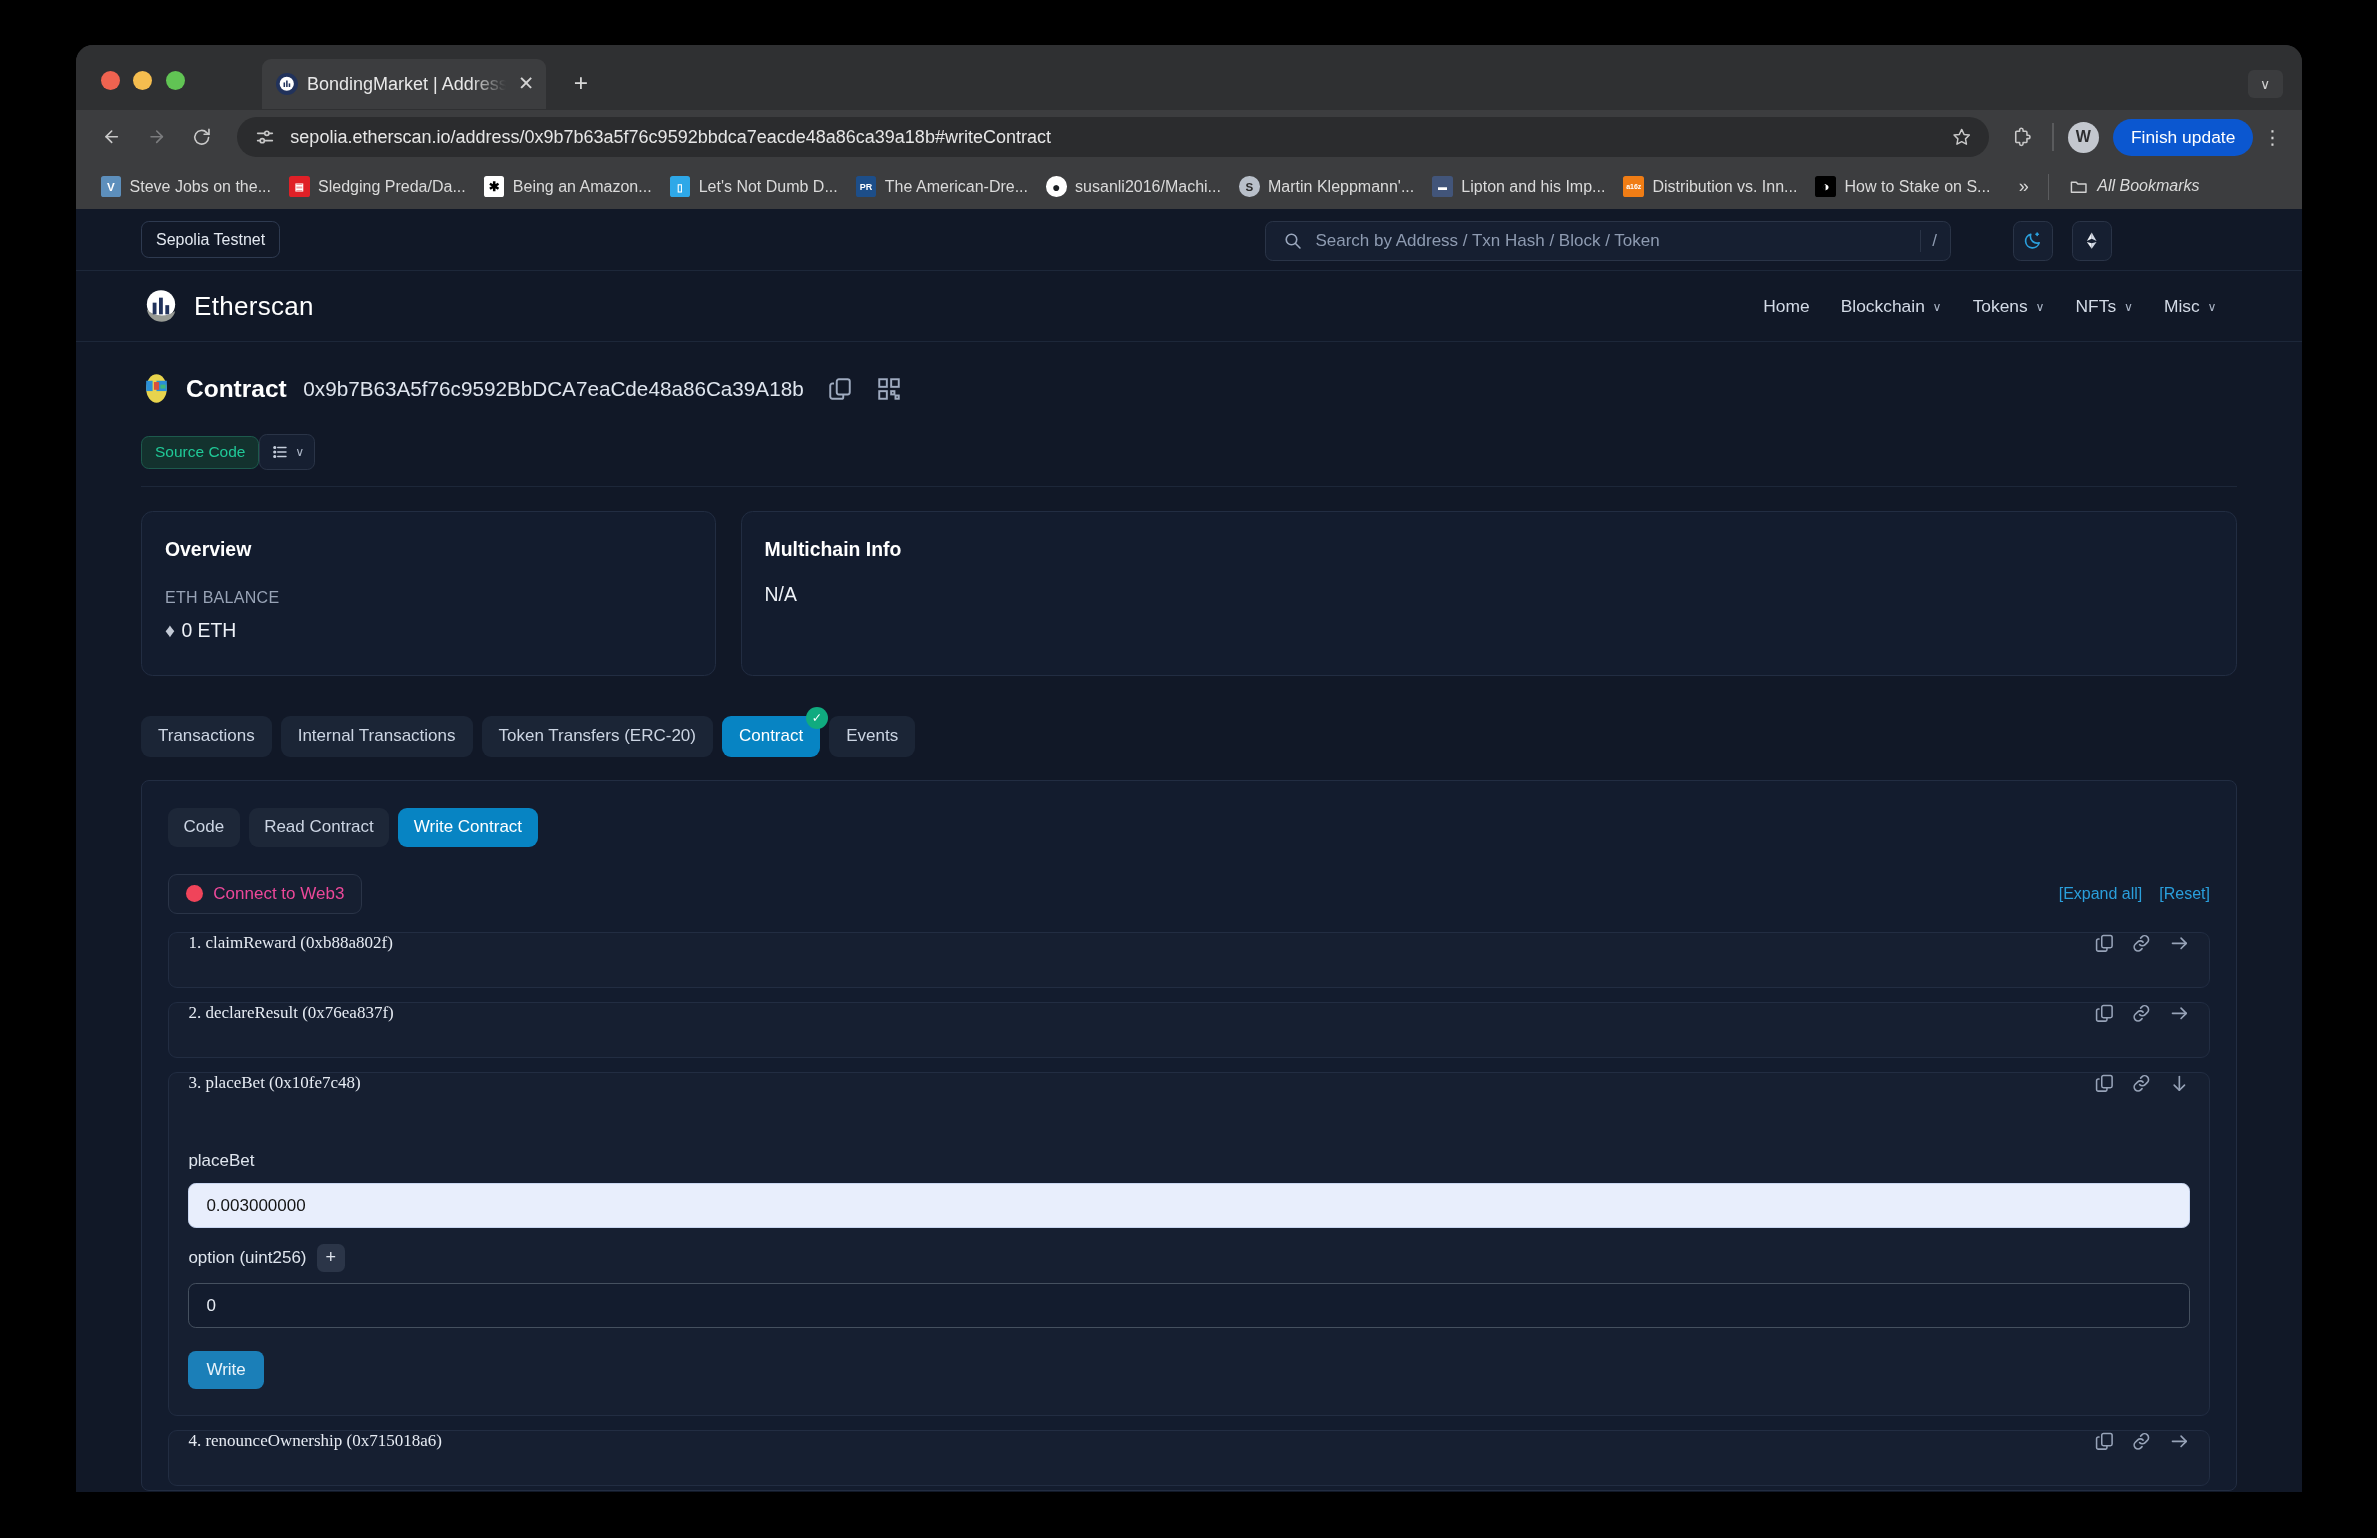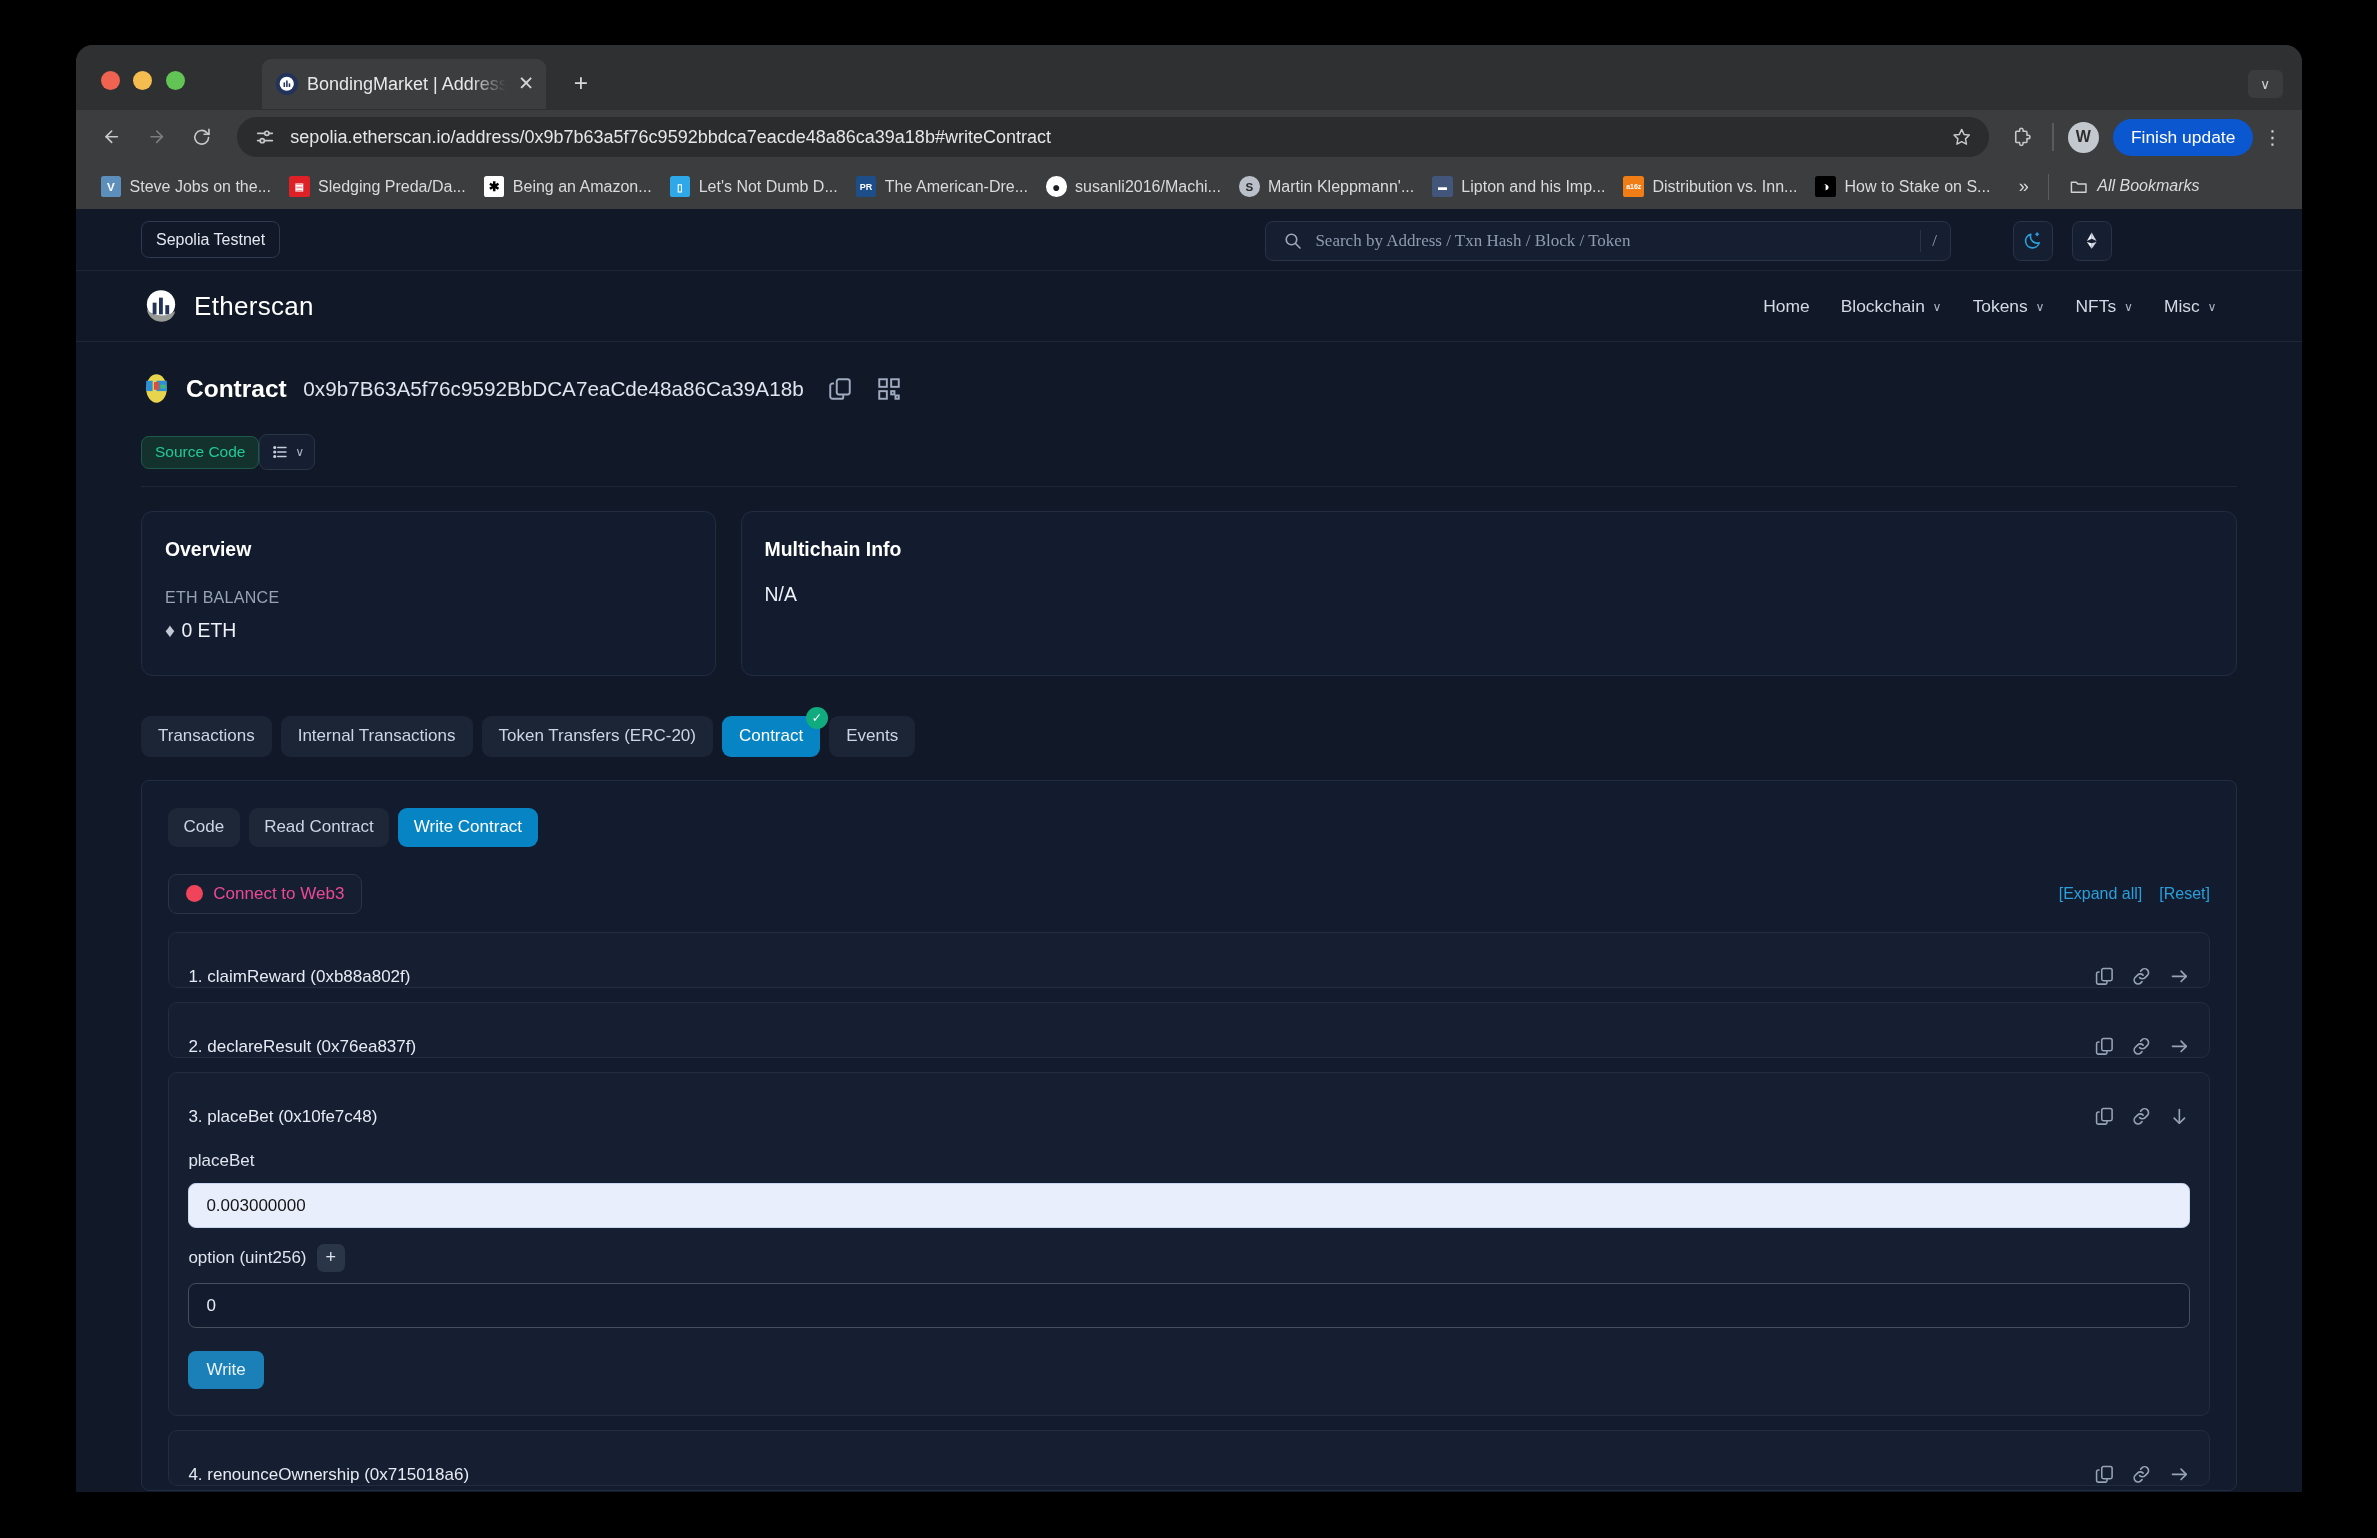--- a/index.html
+++ b/index.html
@@ -212,21 +212,20 @@
   }
   #search-wrap {
     position: absolute; left: 1189px; top: 11.6px;
     width: 686px; height: 40px;
     background: #161f31;
     border: 1.3px solid #2a3447;
     border-radius: 7.8px;
     display: flex; align-items: center;
     padding: 0 13px 0 17px;
     cursor: text;
-    font-family: Liberation Serif, serif;
   }
   #search-icon { width: 19.4px; height: 19.4px; color: #9aa7bd; flex: 0 0 auto; }
   #search-placeholder {
     margin-left: 13px; flex: 1 1 auto;
     color: #8e9bb1; font-size: 17px;
   }
   #slash-key {
     color: #8e9bb1; font-size: 17px;
     padding-left: 11.6px; border-left: 1.3px solid #2a3447;
     height: 22px; display: flex; align-items: center;
@@ -402,23 +401,24 @@
   #fn-list { margin-top: 18px; }
   .fn-card {
     background: #161f31;
     border: 1.3px solid #222d42;
     border-radius: 9px;
     margin-bottom: 14px;
     overflow: hidden;
   }
   .fn-head {
     height: 54px;
-    display: flex; align-items: flex-end;
+    display: flex; align-items: flex-start;
     padding: 0 19.4px;
     cursor: pointer;
+    font-family: Liberation Serif, serif;
   }
   .fn-name { color: #e6ebf3; font-size: 17px; flex: 1 1 auto; }
   .fn-actions { display: flex; align-items: center; gap: 17px; }
   .fn-actions .fa {
     width: 20.7px; height: 20.7px; color: #97a3b8; cursor: pointer;
   }
   .fn-actions .fa svg { width: 100%; height: 100%; }
 
   .fn-body { padding: 9px 19.4px 26px 19.4px; }
   .fld-label { color: #dfe5ee; font-size: 17px; margin: 15.5px 0 11.6px 0; display: flex; align-items: center; gap: 10.3px; }

